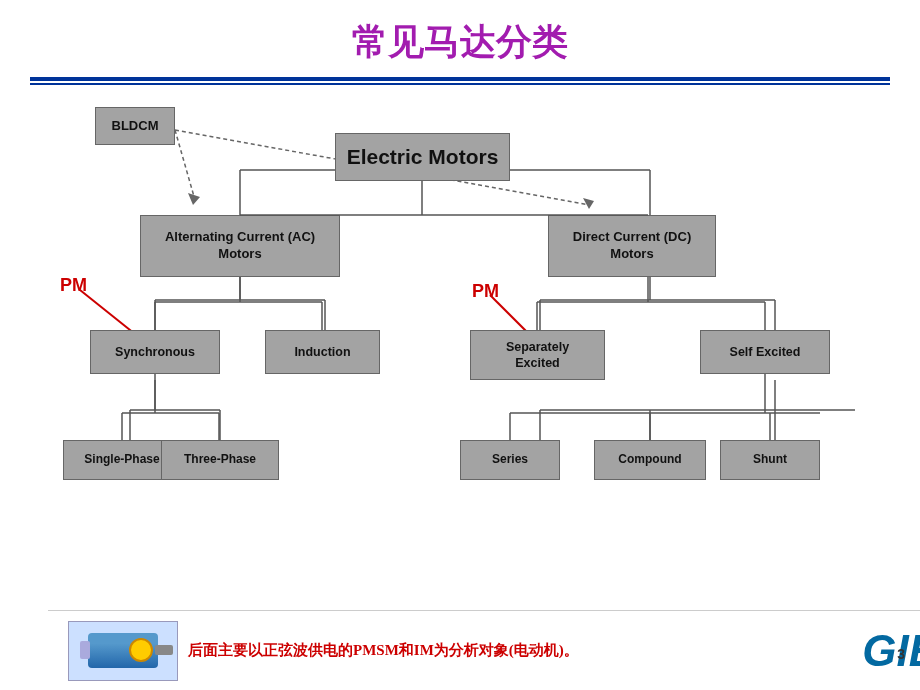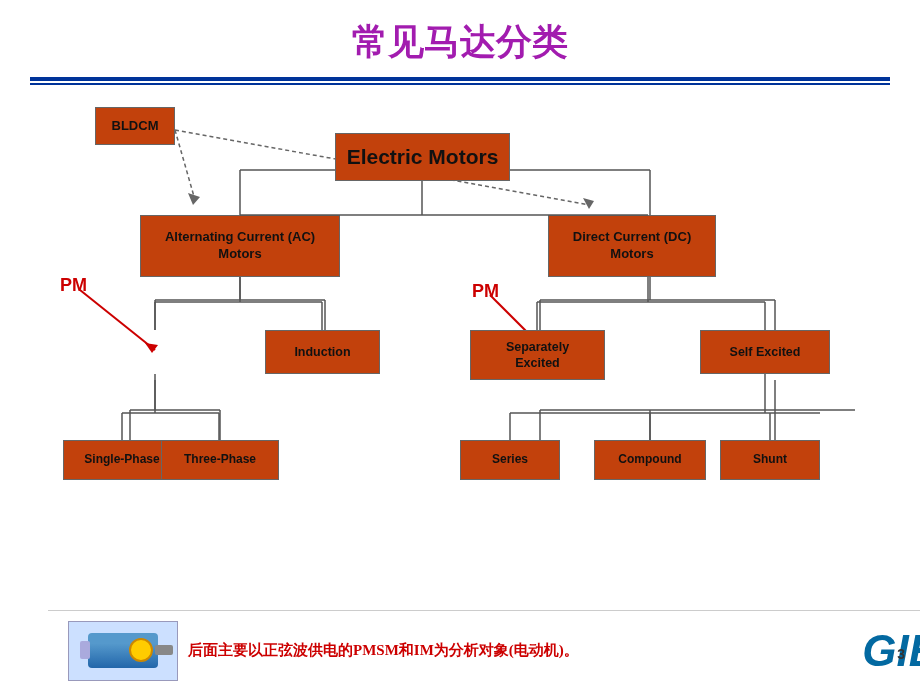--- a/index.html
+++ b/index.html
@@ -41,21 +41,21 @@
       position: relative;
       width: 920px;
       height: 490px;
       margin: 0;
     }
 
     
     .box {
       position: absolute;
       border: 1.5px solid #666;
-      background: #c2410c;
+      background: #a3a3a3;
       text-align: center;
       display: flex;
       align-items: center;
       justify-content: center;
       font-size: 13px;
       font-weight: bold;
       color: #111;
       line-height: 1.3;
     }
 
@@ -232,20 +232,21 @@
   <div class="pm-label" style="left:472px; top:196px;">PM</div>
 
   <div class="box" style="left:95px; top:22px; width:80px; height:38px; font-size:13px;">BLDCM</div>
 
   <div class="box" style="left:335px; top:48px; width:175px; height:48px; font-size:21px; font-weight:bold;">Electric Motors</div>
 
   <div class="box" style="left:140px; top:130px; width:200px; height:62px; font-size:13px;">Alternating Current (AC)<br>Motors</div>
 
   <div class="box" style="left:548px; top:130px; width:168px; height:62px; font-size:13px;">Direct Current (DC)<br>Motors</div>
 
+  <div class="box" style="left:90px; top:245px; width:130px; height:44px; font-size:12.5px;">Synchronous</div>
 
   <div class="box" style="left:265px; top:245px; width:115px; height:44px; font-size:12.5px;">Induction</div>
 
   <div class="box" style="left:470px; top:245px; width:135px; height:50px; font-size:12.5px;">Separately<br>Excited</div>
 
   <div class="box" style="left:700px; top:245px; width:130px; height:44px; font-size:12.5px;">Self Excited</div>
 
   <div class="box" style="left:63px; top:355px; width:118px; height:40px; font-size:12px;">Single-Phase</div>
 
   <div class="box" style="left:161px; top:355px; width:118px; height:40px; font-size:12px;">Three-Phase</div>

